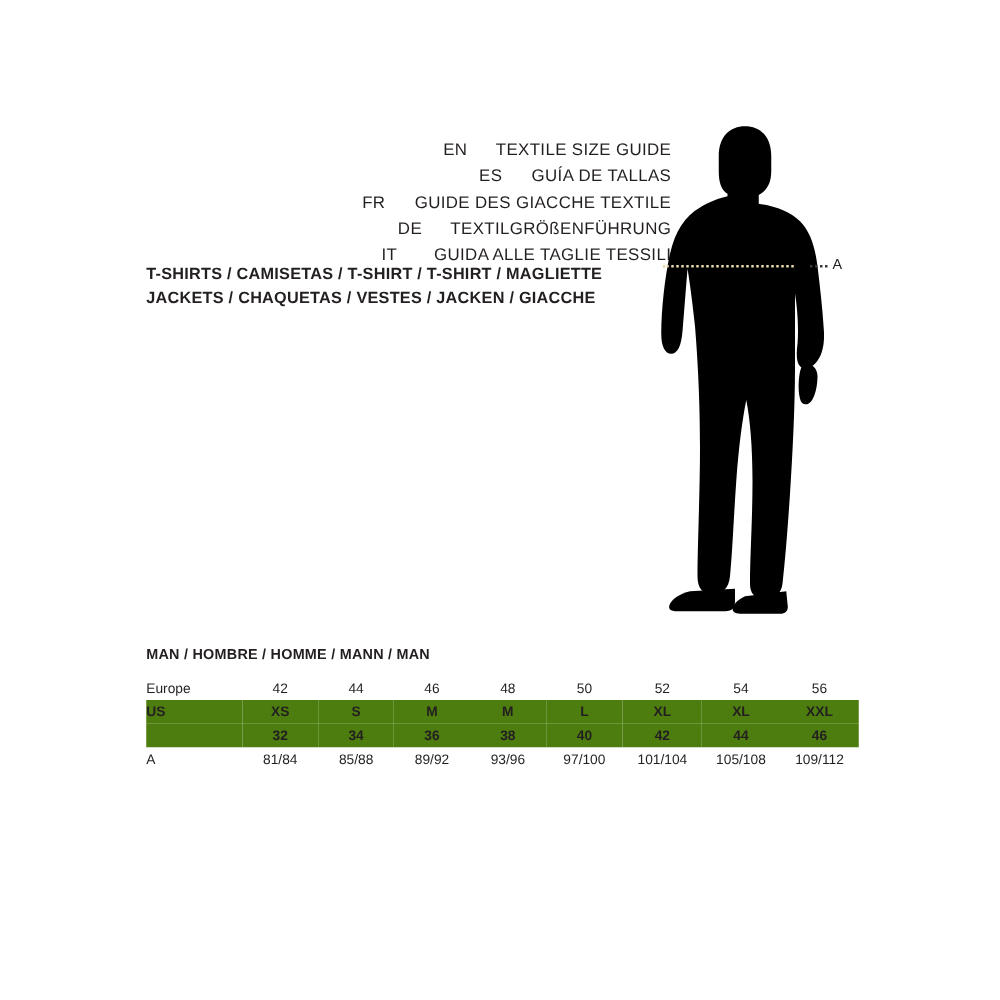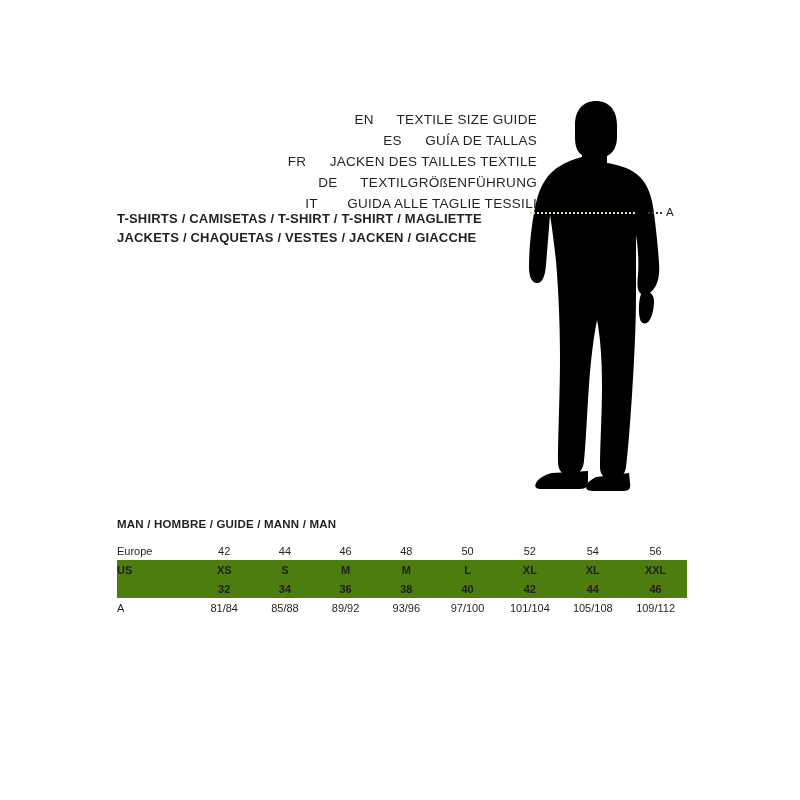--- a/index.html
+++ b/index.html
@@ -148,21 +148,21 @@
     <div class="lang-row">
       <span class="lang-code">EN</span>
       <span class="lang-text">TEXTILE SIZE GUIDE</span>
     </div>
     <div class="lang-row">
       <span class="lang-code">ES</span>
       <span class="lang-text">GUÍA DE TALLAS</span>
     </div>
     <div class="lang-row">
       <span class="lang-code">FR</span>
-      <span class="lang-text">JACKEN DES TAILLES TEXTILE</span>
+      <span class="lang-text">GUIDE DES GIACCHE TEXTILE</span>
     </div>
     <div class="lang-row">
       <span class="lang-code">DE</span>
       <span class="lang-text">TEXTILGRÖßENFÜHRUNG</span>
     </div>
     <div class="lang-row">
       <span class="lang-code">IT</span>
       <span class="lang-text">GUIDA ALLE TAGLIE TESSILI</span>
     </div>
   </div>
@@ -237,21 +237,21 @@
         C 166 230, 161 229, 160 224
         C 158 216, 159 204, 161 199
         Z
       "></path>
     </svg>
   </div>
   <div class="measure-line"></div>
   <div class="measure-dots"></div>
   <div class="measure-label">A</div>
 
-  <div class="table-title">MAN / HOMBRE / GUIDE / MANN / MAN</div>
+  <div class="table-title">MAN / HOMBRE / HOMME / MANN / MAN</div>
 
   <table class="size-table">
     <tbody>
       <tr class="r-light">
         <td class="lbl">Europe</td>
         <td class="val">42</td>
         <td class="val">44</td>
         <td class="val">46</td>
         <td class="val">48</td>
         <td class="val">50</td>

